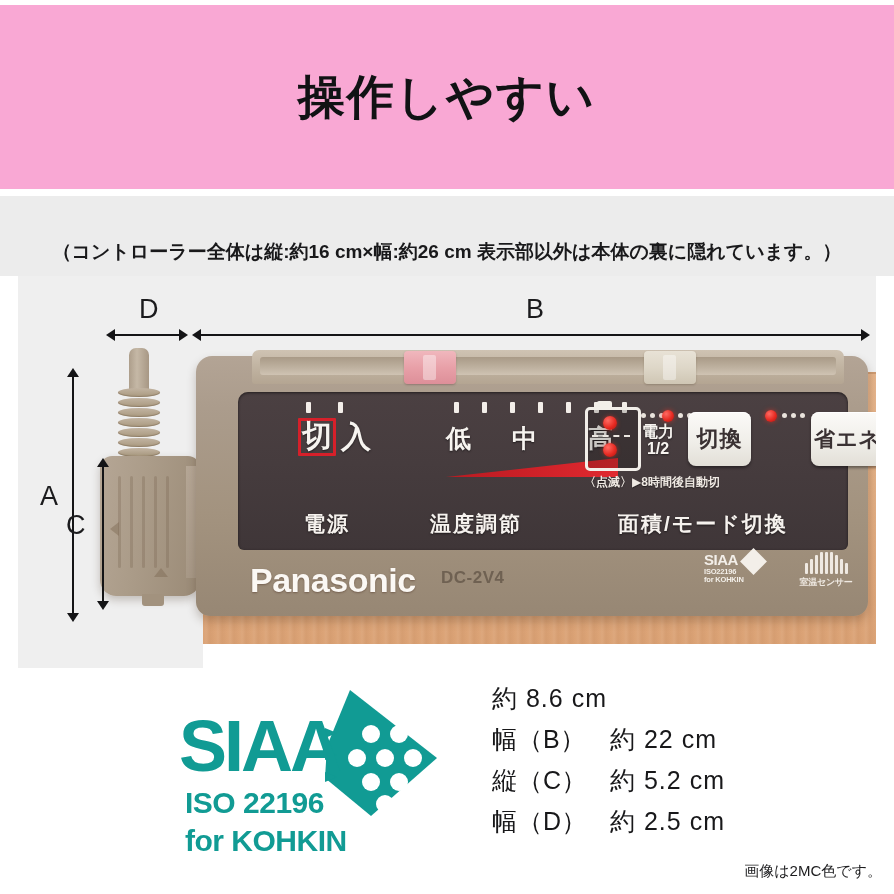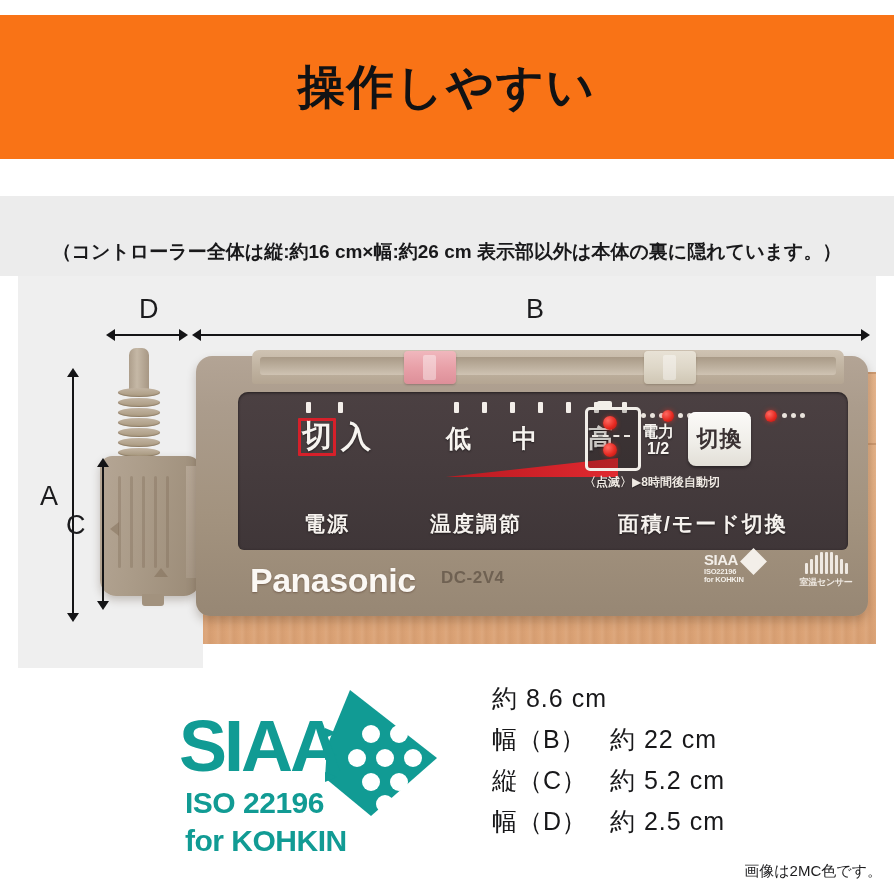--- a/index.html
+++ b/index.html
@@ -7,22 +7,22 @@
     width:894px;height:894px;
     background:#ffffff;
     font-family:"Liberation Sans","DejaVu Sans",sans-serif;
     -webkit-font-smoothing:antialiased;
     overflow:hidden;
   }
   .page{position:relative;width:894px;height:894px;background:#fff;}
 
   
   .header{
-    position:absolute;left:0;top:15px;width:894px;height:144px;
-    background:#f97316;
+    position:absolute;left:0;top:5px;width:894px;height:184px;
+    background:#f9a8d4;
     display:flex;flex-direction:column;
     align-items:center;justify-content:center;
   }
   .header-line{
     font-size:47px;font-weight:700;color:#111214;
     letter-spacing:2px;line-height:1.30;
     white-space:nowrap;
   }
 
   
@@ -449,20 +449,21 @@
 
         <div class="btn kirikae">切換</div>
 
         <div class="leddot" style="left:527px;top:18px;"></div>
         <div class="minidots" style="left:544px;top:21px;">
             <i></i>
             <i></i>
             <i></i>
           </div>
 
+        <div class="btn shoene">省エネ</div>
 
         <div class="autooff">〈点滅〉▶8時間後自動切</div>
 
         <div class="sect s1">電源</div>
         <div class="sect s2">温度調節</div>
         <div class="sect s3">面積/モード切換</div>
       </div>
 
       <div class="brand">Panasonic</div>
       <div class="model">DC-2V4</div>

